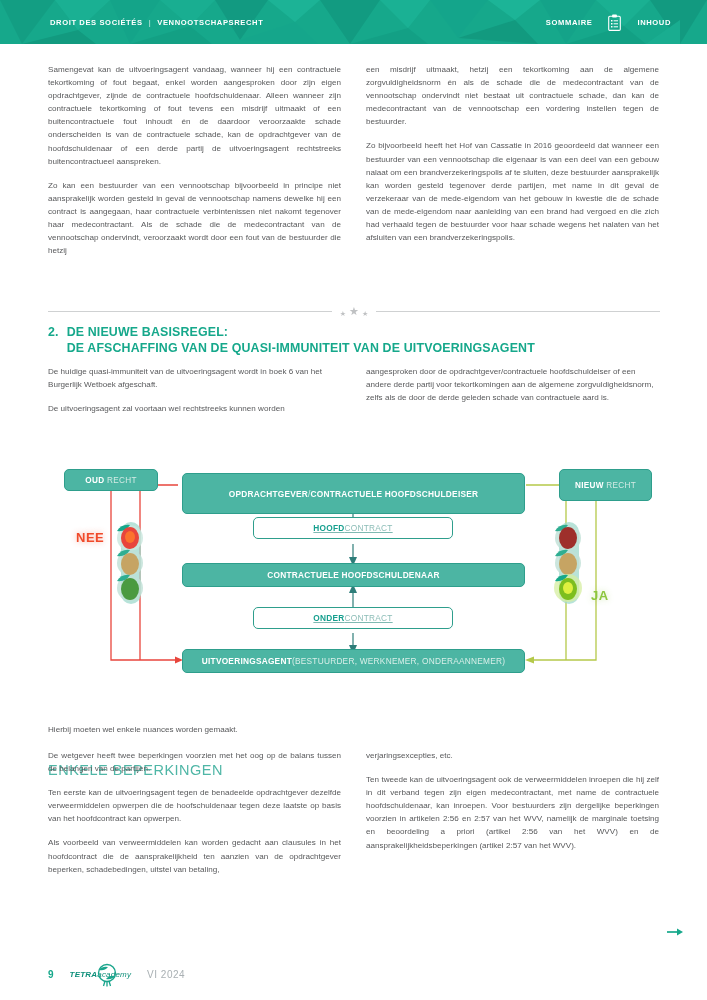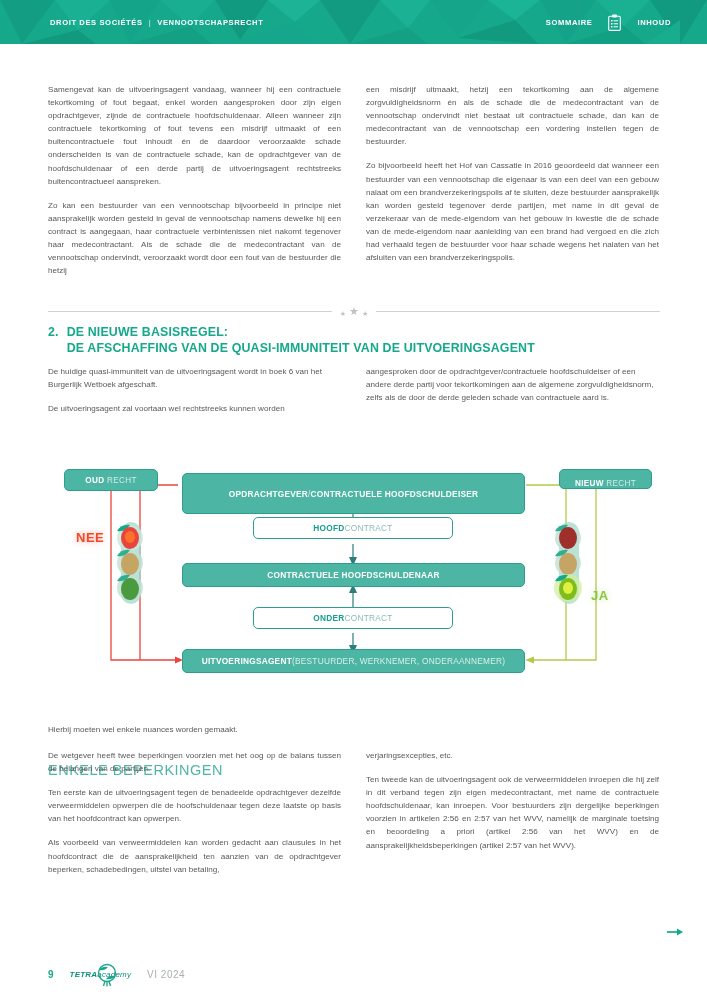--- a/index.html
+++ b/index.html
@@ -82,20 +82,21 @@
     font-size:8.3px; letter-spacing:0.25px;
     text-align:center;
   }
   .pill.solid {
     background:#4cb5a3; color:#ffffff;
     border:1px solid #2e9e8c;
   }
   .pill.outline {
     background:#ffffff; color:#7fb9b2;
     border:1.2px solid #2e9e8c;
+    text-decoration:underline;
   }
   .pill b { font-weight:bold; color:#ffffff; }
   .pill.outline b { color:#159f8e; }
   .pill.solid .light { font-weight:normal; color:#d9efe9; }
   .pill.outline .light { color:#8cbdb7; }
   .tag {
     position:absolute; border-radius:5px;
     background:#4cb5a3; border:1px solid #2e9e8c;
     color:#ffffff; font-size:8.2px; letter-spacing:0.3px;
     display:flex; align-items:center; justify-content:center;
@@ -172,21 +173,21 @@
         <rect x="3" y="12" width="1.5" height="1.5" fill="#ffffff"></rect>
         <rect x="5.6" y="6.3" width="4.4" height="1" fill="#ffffff"></rect>
         <rect x="5.6" y="9.3" width="4.4" height="1" fill="#ffffff"></rect>
         <rect x="5.6" y="12.3" width="4.4" height="1" fill="#ffffff"></rect>
       </svg>
       <span>INHOUD</span>
     </div>
   </div>
 </div>
 
-<div class="cols" style="top:63px;margin-top:20px;">
+<div class="cols" style="top:63px;">
   <div class="col">
     <p class="body">Samengevat kan de uitvoeringsagent vandaag, wanneer hij een contractuele tekortkoming of fout begaat, enkel worden aangesproken door zijn eigen opdrachtgever, zijnde de contractuele hoofdschuldenaar. Alleen wanneer zijn contractuele tekortkoming of fout tevens een misdrijf uitmaakt of een buitencontractuele fout inhoudt én de daardoor veroorzaakte schade onderscheiden is van de contractuele schade, kan de opdrachtgever van de hoofdschuldenaar of een derde partij de uitvoeringsagent rechtstreeks buitencontractueel aanspreken.</p>
     <p class="body">Zo kan een bestuurder van een vennootschap bijvoorbeeld in principe niet aansprakelijk worden gesteld in geval de vennootschap namens dewelke hij een contract is aangegaan, haar contractuele verbintenissen niet nakomt tegenover haar medecontractant. Als de schade die de medecontractant van de vennootschap ondervindt, veroorzaakt wordt door een fout van de bestuurder die hetzij</p>
   </div>
   <div class="col">
     <p class="body">een misdrijf uitmaakt, hetzij een tekortkoming aan de algemene zorgvuldigheidsnorm én als de schade die de medecontractant van de vennootschap ondervindt niet bestaat uit contractuele schade, dan kan de medecontractant van de vennootschap een vordering instellen tegen de bestuurder.</p>
     <p class="body">Zo bijvoorbeeld heeft het Hof van Cassatie in 2016 geoordeeld dat wanneer een bestuurder van een vennootschap die eigenaar is van een deel van een gebouw nalaat om een brandverzekeringspolis af te sluiten, deze bestuurder aansprakelijk kan worden gesteld tegenover derde partijen, met name in dit geval de verzekeraar van de mede-eigendom van het gebouw in kwestie die de schade van de mede-eigendom naar aanleiding van een brand had vergoed en die zich had verhaald tegen de bestuurder voor haar schade wegens het nalaten van het afsluiten van een brandverzekeringspolis.</p>
   </div>
 </div>
 
@@ -242,21 +243,21 @@
     <polygon points="353,42 349,51 357,51" fill="#2e7d79"></polygon>
     <polygon points="353,114 349,105 357,105" fill="#2e7d79"></polygon>
     <polygon points="353,132 349,141 357,141" fill="#2e7d79"></polygon>
     <polygon points="353,202 349,193 357,193" fill="#2e7d79"></polygon>
   </svg>
 
   <div class="tag" style="left:64px; top:17px; width:94px; height:22px;">
     <b>OUD</b>&nbsp;<span class="light">RECHT</span>
   </div>
 
-  <div class="tag" style="left:559px; top:17px; width:93px; height:20px;align-items:flex-end;">
+  <div class="tag" style="left:559px; top:17px; width:93px; height:32px;">
     <b>NIEUW</b>&nbsp;<span class="light">RECHT</span>
   </div>
 
   <svg style="position:absolute; left:109px; top:68px;" width="42" height="86" viewBox="0 0 42 86">
     <rect x="12" y="2" width="20" height="82" rx="10" fill="#9fd9cc" opacity="0.75"></rect>
     <circle cx="21" cy="18" r="13" fill="#c9e6dd" opacity="0.8"></circle>
     <path d="M8 11 a13 13 0 0 1 13 -6 a13 13 0 0 1 -13 6 z" fill="#16a88b"></path>
     <ellipse cx="21" cy="18" rx="9" ry="11" fill="#e8453c"></ellipse>
     <ellipse cx="21" cy="17" rx="5" ry="6" fill="#ff7a2a" opacity="0.85"></ellipse>
     <circle cx="21" cy="43" r="13" fill="#bfe0d6" opacity="0.8"></circle>

